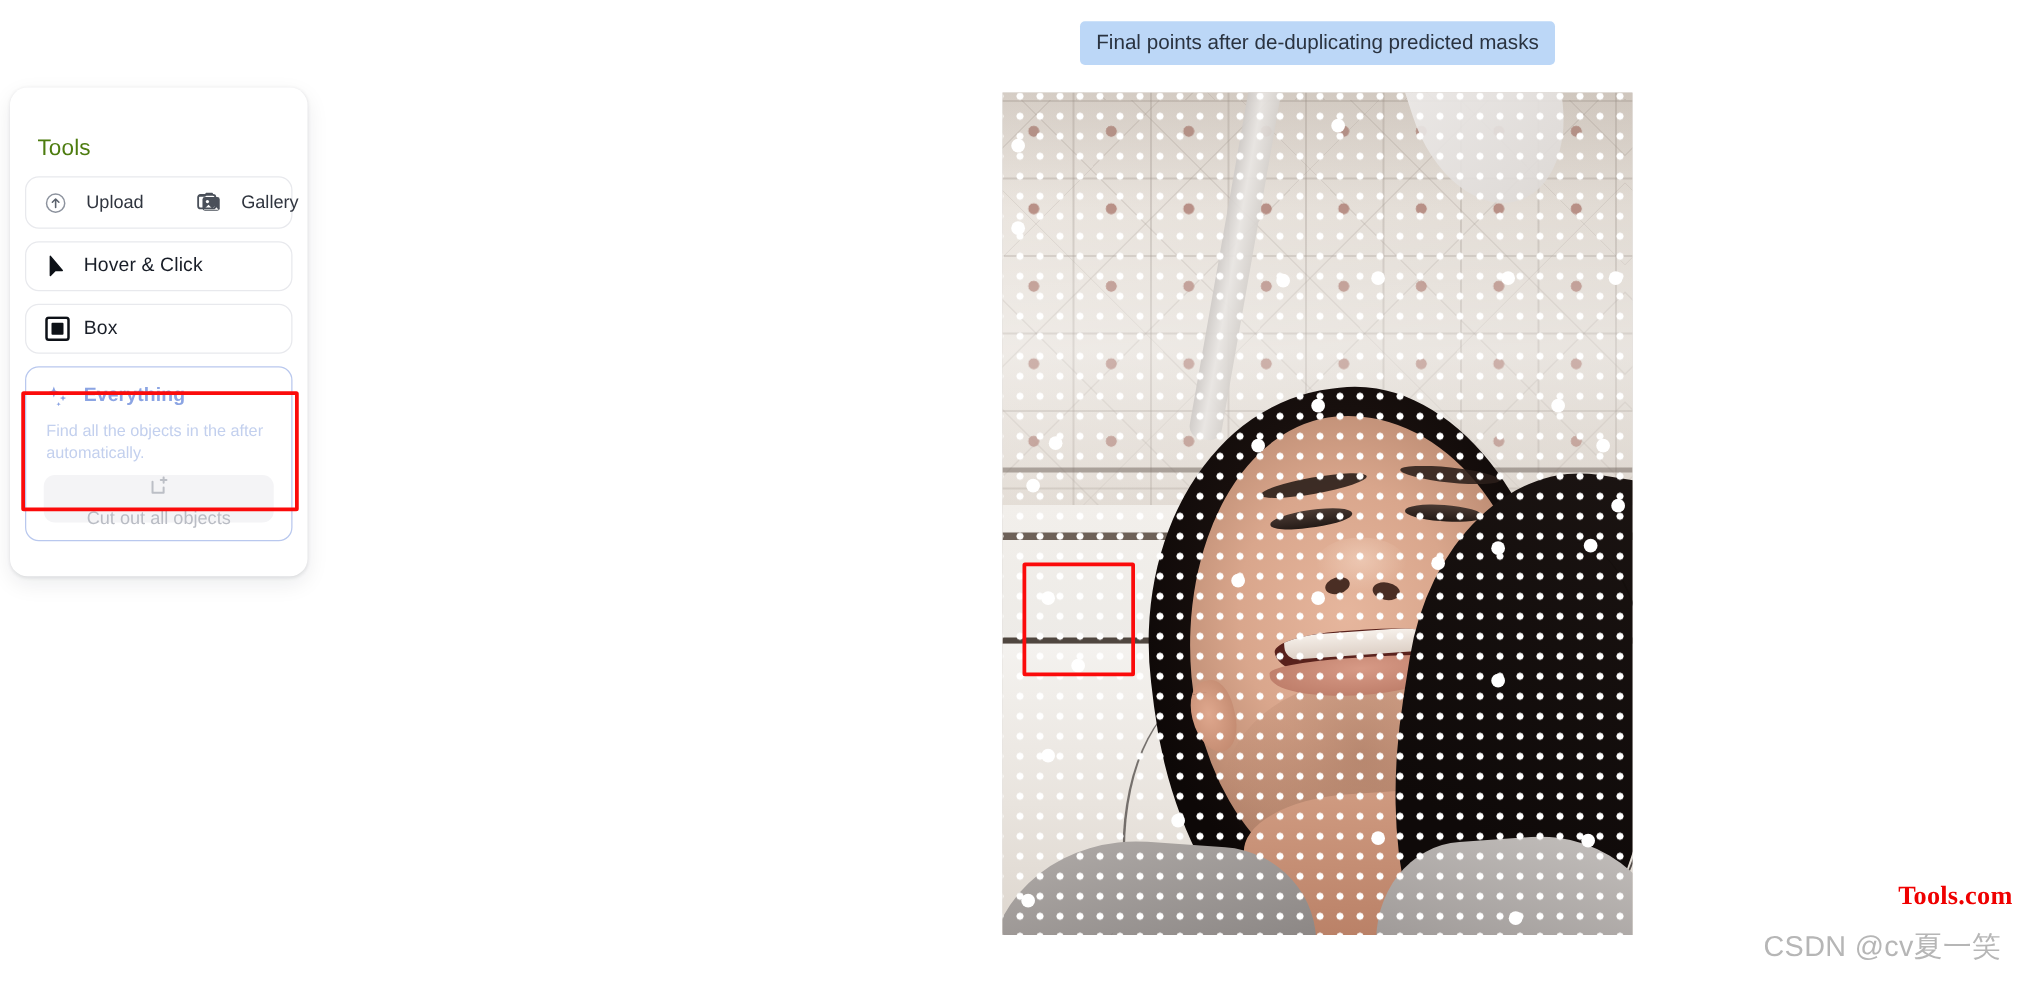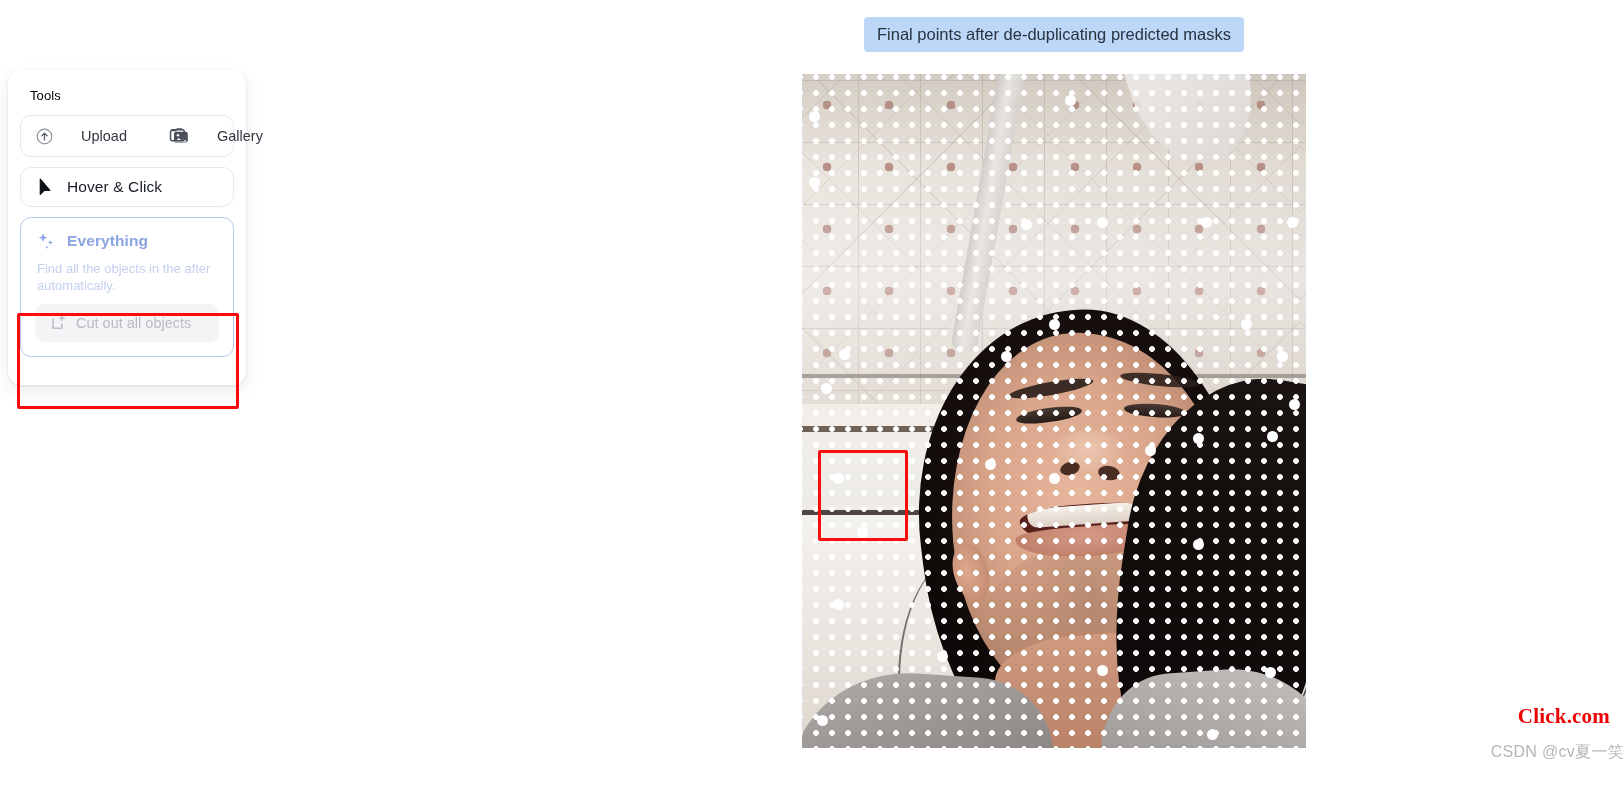--- a/index.html
+++ b/index.html
@@ -27,24 +27,25 @@
     top: 70px;
     width: 238px;
     background: #ffffff;
     border-radius: 14px;
     box-shadow: 0 1px 3px rgba(16,24,40,.10), 0 6px 18px rgba(16,24,40,.08);
     padding: 16px 12px 18px 12px;
     box-sizing: border-box;
   }
 
   .tools-title {
-    font-size: 13px;
-    color: #000000;
+    font-size: 18px;
+    color: #4d7c0f;
     padding: 2px 10px 12px 10px;
     letter-spacing: .1px;
+    margin-top: 20px;
   }
 
   .tool-row {
     position: relative;
     border: 1px solid #e8e9ed;
     border-radius: 11px;
     background: #fff;
     box-sizing: border-box;
     margin-bottom: 10px;
     min-height: 40px;
@@ -56,21 +57,21 @@
 
   
   .split-row {
     justify-content: flex-start;
     height: 42px;
     padding: 0 12px;
   }
   .split-half {
     display: flex;
     align-items: center;
-    gap: 16px;
+    gap: 4px;
     font-size: 14.5px;
     color: #30353f;
     cursor: pointer;
   }
   .split-half.right { margin-left: 42px; }
 
   .tool-label {
     font-size: 15.5px;
     font-weight: normal;
     color: #181d27;
@@ -122,20 +123,21 @@
     border: none;
     border-radius: 9px;
     height: 38px;
     padding: 0 14px;
     width: 100%;
     box-sizing: border-box;
     font-size: 14.5px;
     color: #b9bcc4;
     font-family: "Liberation Sans", sans-serif;
     cursor: default;
+    flex-direction: column;
   }
 
   
   .anno-box {
     position: absolute;
     border: 3px solid #fb0b0b;
     border-radius: 2px;
     pointer-events: none;
     z-index: 40;
   }
@@ -445,24 +447,24 @@
     right: 14px;
     top: 704px;
     color: #ef0000;
     font-family: "Liberation Serif", serif;
     font-size: 21px;
     font-weight: bold;
     letter-spacing: .2px;
   }
   .wm-csdn {
     position: absolute;
-    right: 0;
+    right: 23px;
     top: 742px;
     color: #b6b6b6;
-    font-size: 16px;
+    font-size: 23px;
     letter-spacing: .3px;
   }
 </style>
 </head>
 <body>
 
 <div id="root">
 
   <div class="tools-panel">
 
@@ -494,20 +496,29 @@
 
     <div class="tool-row">
       <span class="tool-ico">
         <svg width="15" height="19" viewBox="0 0 15 19">
           <path d="M1.3 1.1v15.3l3.9-4.1h5.6z" fill="#0d1117" stroke="#0d1117" stroke-width="1.2" stroke-linejoin="round"></path>
         </svg>
       </span>
       <span class="tool-label">Hover &amp; Click</span>
     </div>
 
+    <div class="tool-row">
+      <span class="tool-ico">
+        <svg width="20" height="20" viewBox="0 0 20 20">
+          <rect x="1.2" y="1.2" width="17.6" height="17.6" rx="1.8" fill="none" stroke="#0d1117" stroke-width="2"></rect>
+          <rect x="5.2" y="5.2" width="9.6" height="9.6" rx="0.8" fill="#0d1117"></rect>
+        </svg>
+      </span>
+      <span class="tool-label">Box</span>
+    </div>
 
     <div class="everything-card">
       <div class="everything-head">
         <span class="tool-ico">
           <svg width="21" height="21" viewBox="0 0 22 22">
             <path d="M7.4 2.4l1.25 3.3 3.3 1.25-3.3 1.25L7.4 11.5 6.15 8.2 2.85 6.95l3.3-1.25z" fill="#8ba4e3"></path>
             <path d="M15.1 9.4l.72 1.9 1.9.72-1.9.72-.72 1.9-.72-1.9-1.9-.72 1.9-.72z" fill="#8ba4e3"></path>
             <path d="M11.4 15.3l.5 1.32 1.32.5-1.32.5-.5 1.32-.5-1.32-1.32-.5 1.32-.5z" fill="#8ba4e3"></path>
           </svg>
         </span>
@@ -605,16 +616,16 @@
         <i style="left: 396px; top: 364px; width: 11px; height: 11px; margin: -5.5px 0px 0px -5.5px; background: rgb(255, 255, 255);"></i>
         <i style="left: 188px; top: 390px; width: 11px; height: 11px; margin: -5.5px 0px 0px -5.5px; background: rgb(255, 255, 255);"></i>
         <i style="left: 24px; top: 314px; width: 11px; height: 11px; margin: -5.5px 0px 0px -5.5px; background: rgb(255, 255, 255);"></i>
         <i style="left: 410px; top: 660px; width: 11px; height: 11px; margin: -5.5px 0px 0px -5.5px; background: rgb(255, 255, 255);"></i>
         <i style="left: 60px; top: 458px; width: 11px; height: 11px; margin: -5.5px 0px 0px -5.5px; background: rgb(255, 255, 255);"></i>
       </div>
   </div>
 
   <div class="anno-box" id="anno-image" style="left: 818px; top: 450px; width: 84px; height: 85px; border-color: rgb(251, 11, 11);"></div>
 
-  <div class="wm-yuucn">Click.com</div>
+  <div class="wm-yuucn">Tools.com</div>
   <div class="wm-csdn">CSDN @cv夏一笑</div>
 
 </div>
 
 </body></html>

